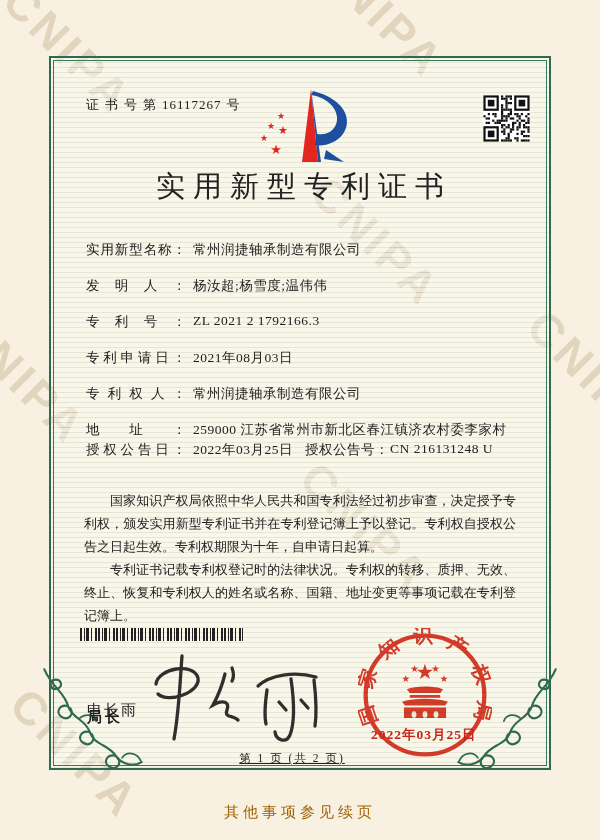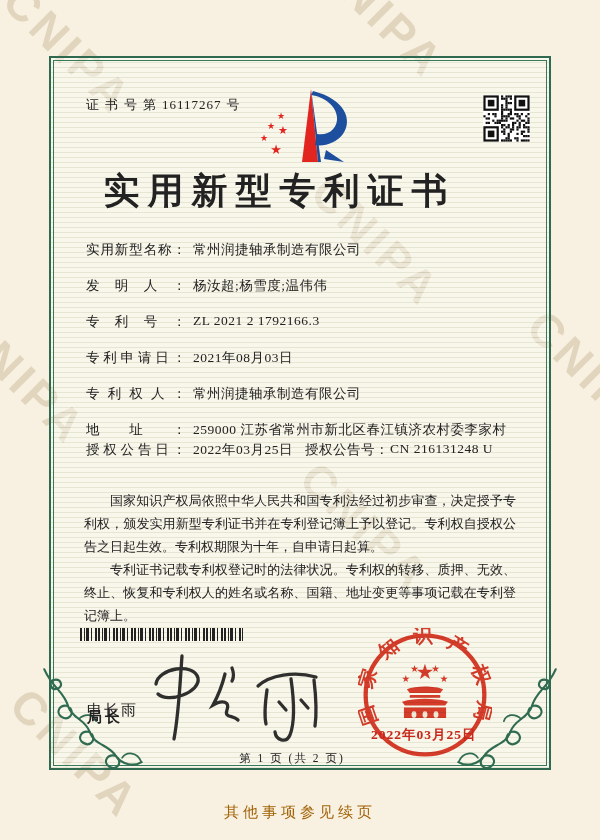--- a/index.html
+++ b/index.html
@@ -12,43 +12,43 @@
         border:2px solid #2e6950;z-index:2;
         background:repeating-linear-gradient(0deg,rgba(110,160,130,0.14) 0 1px,rgba(250,252,246,0.45) 1px 5px);}
   .frame-inner{position:absolute;inset:2px;border:1px solid #35795a;}
   .ornament{position:absolute;z-index:4;}
   .cert-no{position:absolute;left:86px;top:96px;font-size:13px;z-index:5;}
   .cert-no .pre{letter-spacing:6px;}
   .cert-no .num{letter-spacing:1px;}
   .cert-no .suf{margin-left:5px;}
   .logo{position:absolute;left:250px;top:84px;z-index:5;}
   .qr{position:absolute;left:483px;top:95px;width:47px;height:47px;background:#fff;z-index:5;}
-  .title{position:absolute;left:0;top:167px;width:551px;text-align:center;font-size:36px;
-        font-weight:bold;letter-spacing:8px;text-indent:8px;z-index:5;}
+  .title{position:absolute;left:0;top:167px;width:600px;text-align:center;font-size:29px;
+        font-weight:normal;letter-spacing:8px;text-indent:8px;z-index:5;}
   .field-row{position:absolute;left:86px;width:440px;height:20px;font-size:13.5px;z-index:5;}
   .flabel{display:inline-block;width:100px;text-align:justify;text-align-last:justify;vertical-align:top;}
   .fvalue{margin-left:7px;letter-spacing:0.5px;}
   .flabel2{position:absolute;left:219px;letter-spacing:0.5px;}
   .fvalue2{position:absolute;left:304px;letter-spacing:0.5px;}
   .paras{position:absolute;left:84px;top:489px;width:432px;z-index:5;}
   .paras p{margin:0;font-size:13px;line-height:23px;text-indent:2em;text-align:justify;}
   .barcode{position:absolute;left:80px;top:628px;width:163px;height:13px;z-index:5;
         background:repeating-linear-gradient(90deg,#222 0 2px,transparent 2px 4px,#222 4px 5px,
         transparent 5px 6px,#222 6px 9px,transparent 9px 11px,#222 11px 12px,transparent 12px 15px,
         #222 15px 17px,transparent 17px 18px);}
   .signer-title{position:absolute;left:87px;top:676px;font-size:15px;font-weight:bold;letter-spacing:3px;
         font-family:"Liberation Sans","DejaVu Sans",sans-serif;z-index:5;margin-top:32px;}
   .signer-name{position:absolute;left:87px;top:701px;font-size:15px;font-weight:normal;letter-spacing:2px;
         font-family:"Liberation Sans","DejaVu Sans",sans-serif;z-index:5;}
   .signature{position:absolute;left:128px;top:642px;z-index:6;}
   .seal{position:absolute;left:358px;top:628px;mix-blend-mode:multiply;opacity:0.93;z-index:6;}
   .seal-date{position:absolute;left:371px;top:726px;font-size:13.5px;font-weight:600;color:#c8271a;
         letter-spacing:1px;z-index:7;}
   .page-note{position:absolute;left:0;top:751px;width:584px;text-align:center;font-size:11.5px;
-        letter-spacing:2px;z-index:5;}
+        letter-spacing:2px;z-index:5;text-decoration:underline;}
   .footer-note{position:absolute;left:0;top:803px;width:600px;text-align:center;font-size:15px;
         letter-spacing:4px;color:#a16207;z-index:5;}
 </style>
 </head>
 <body>
 
 <div class="page">
 
   <div class="watermark" style="left:-12px;top:22px">CNIPA</div>
   <div class="watermark" style="left:300px;top:-14px">CNIPA</div>

